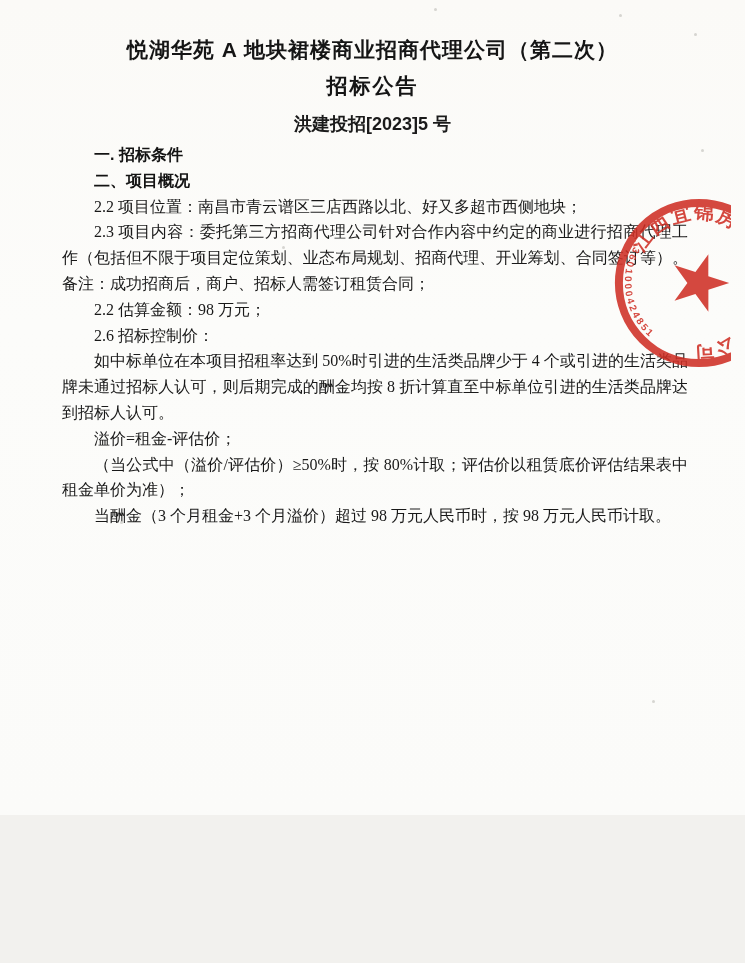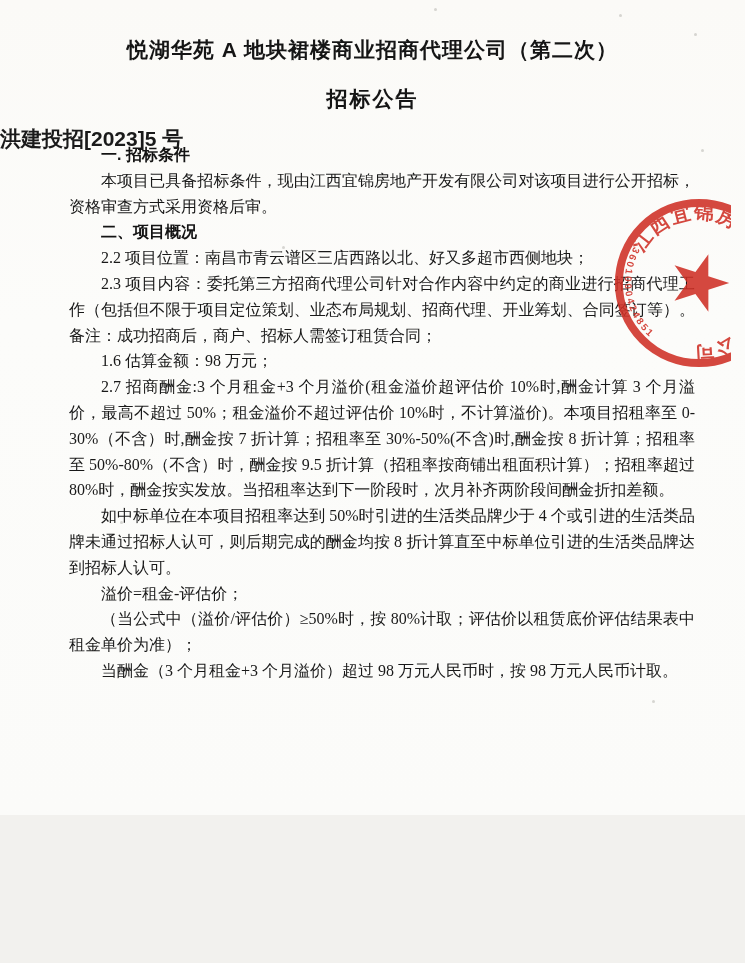--- a/index.html
+++ b/index.html
@@ -19,45 +19,44 @@
   .title {
     margin: 36px 40px 0 40px;
     text-align: center;
     font-family: "Liberation Sans", sans-serif;
     font-weight: bold;
     font-size: 21px;
     letter-spacing: 1px;
     color: #151515;
   }
   .subtitle {
-    margin-top: 21px;
+    margin-top: 8px;
     text-align: center;
     font-family: "Liberation Sans", sans-serif;
     font-weight: bold;
     font-size: 21px;
     letter-spacing: 2px;
     color: #151515;
   }
   .doc-number {
     margin-top: 12px;
-    text-align: left;
+    text-align: center;
     font-family: "Liberation Sans", sans-serif;
     font-weight: bold;
-    font-size: 21px;
+    font-size: 18px;
     color: #1a1a1a;
   }
   .body-text {
     position: absolute;
     left: 62px; top: 142px;
     width: 626px;
     font-size: 16px;
     line-height: 25.8px;
     text-align: justify;
     color: #191919;
-    margin-left: 7px;
   }
   .body-text p { margin: 0; text-indent: 2em; }
   .body-text p.section-heading {
     font-family: "Liberation Sans", sans-serif;
     font-weight: bold;
     color: #131313;
   }
   
   .seal-wrap {
     position: absolute;
@@ -84,27 +83,26 @@
 <body>
 
 <div class="page">
 
   <div class="title">悦湖华苑 A 地块裙楼商业招商代理公司（第二次）</div>
   <div class="subtitle">招标公告</div>
   <div class="doc-number">洪建投招[2023]5 号</div>
 
   <div class="body-text">
     <p class="section-heading">一. 招标条件</p>
-    <p>本项目已具备招标条件，现由江西宜锦房地产开发有限公司对该项目进行公开招标，资格审查方式采用资格后审。</p>
 
     <p class="section-heading">二、项目概况</p>
     <p>2.2 项目位置：南昌市青云谱区三店西路以北、好又多超市西侧地块；</p>
     <p>2.3 项目内容：委托第三方招商代理公司针对合作内容中约定的商业进行招商代理工作（包括但不限于项目定位策划、业态布局规划、招商代理、开业筹划、合同签订等）。备注：成功招商后，商户、招标人需签订租赁合同；</p>
-    <p>1.6 估算金额：98 万元；</p>
-    <p>2.7 招商酬金:3 个月租金+3 个月溢价(租金溢价超评估价 10%时,酬金计算 3 个月溢价，最高不超过 50%；租金溢价不超过评估价 10%时，不计算溢价)。本项目招租率至 0-30%（不含）时,酬金按 7 折计算；招租率至 30%-50%(不含)时,酬金按 8 折计算；招租率至 50%-80%（不含）时，酬金按 9.5 折计算（招租率按商铺出租面积计算）；招租率超过 80%时，酬金按实发放。当招租率达到下一阶段时，次月补齐两阶段间酬金折扣差额。</p>
+    <p>2.2 估算金额：98 万元；</p>
+    <p>2.6 招标控制价：</p>
     <p>如中标单位在本项目招租率达到 50%时引进的生活类品牌少于 4 个或引进的生活类品牌未通过招标人认可，则后期完成的酬金均按 8 折计算直至中标单位引进的生活类品牌达到招标人认可。</p>
     <p>溢价=租金-评估价；</p>
     <p>（当公式中（溢价/评估价）≥50%时，按 80%计取；评估价以租赁底价评估结果表中租金单价为准）；</p>
     <p>当酬金（3 个月租金+3 个月溢价）超过 98 万元人民币时，按 98 万元人民币计取。</p>
   </div>
 
   <div class="seal-wrap">
     <svg viewBox="0 0 200 200" width="178" height="178">
       <defs>
         <path id="sealNameArc" d="M 36.4 66.2 A 72 72 0 1 1 33.7 71.9"></path>

